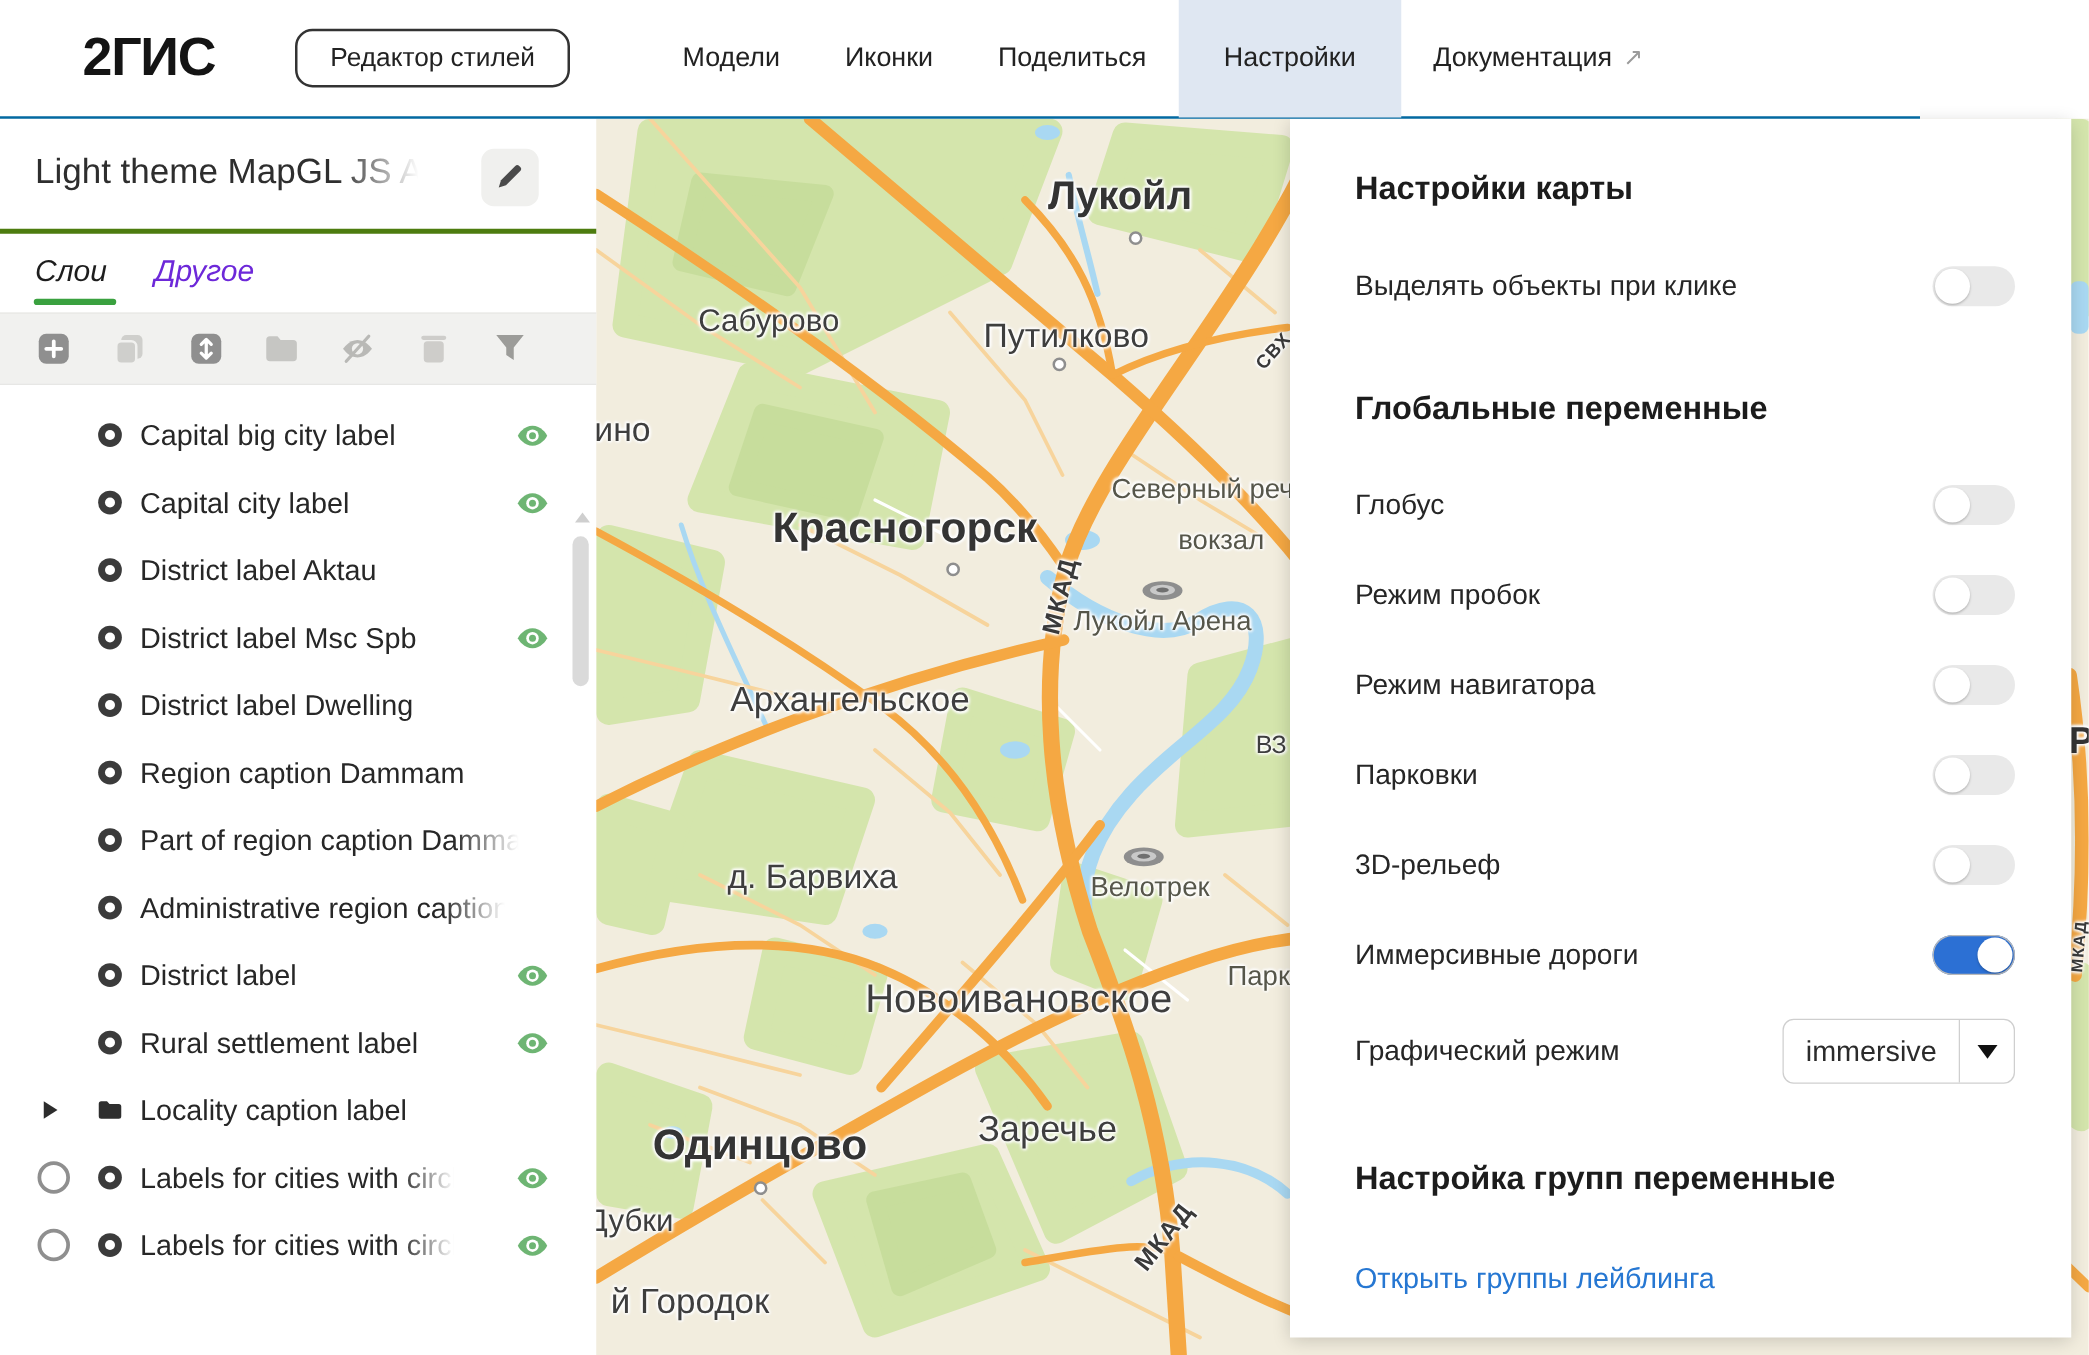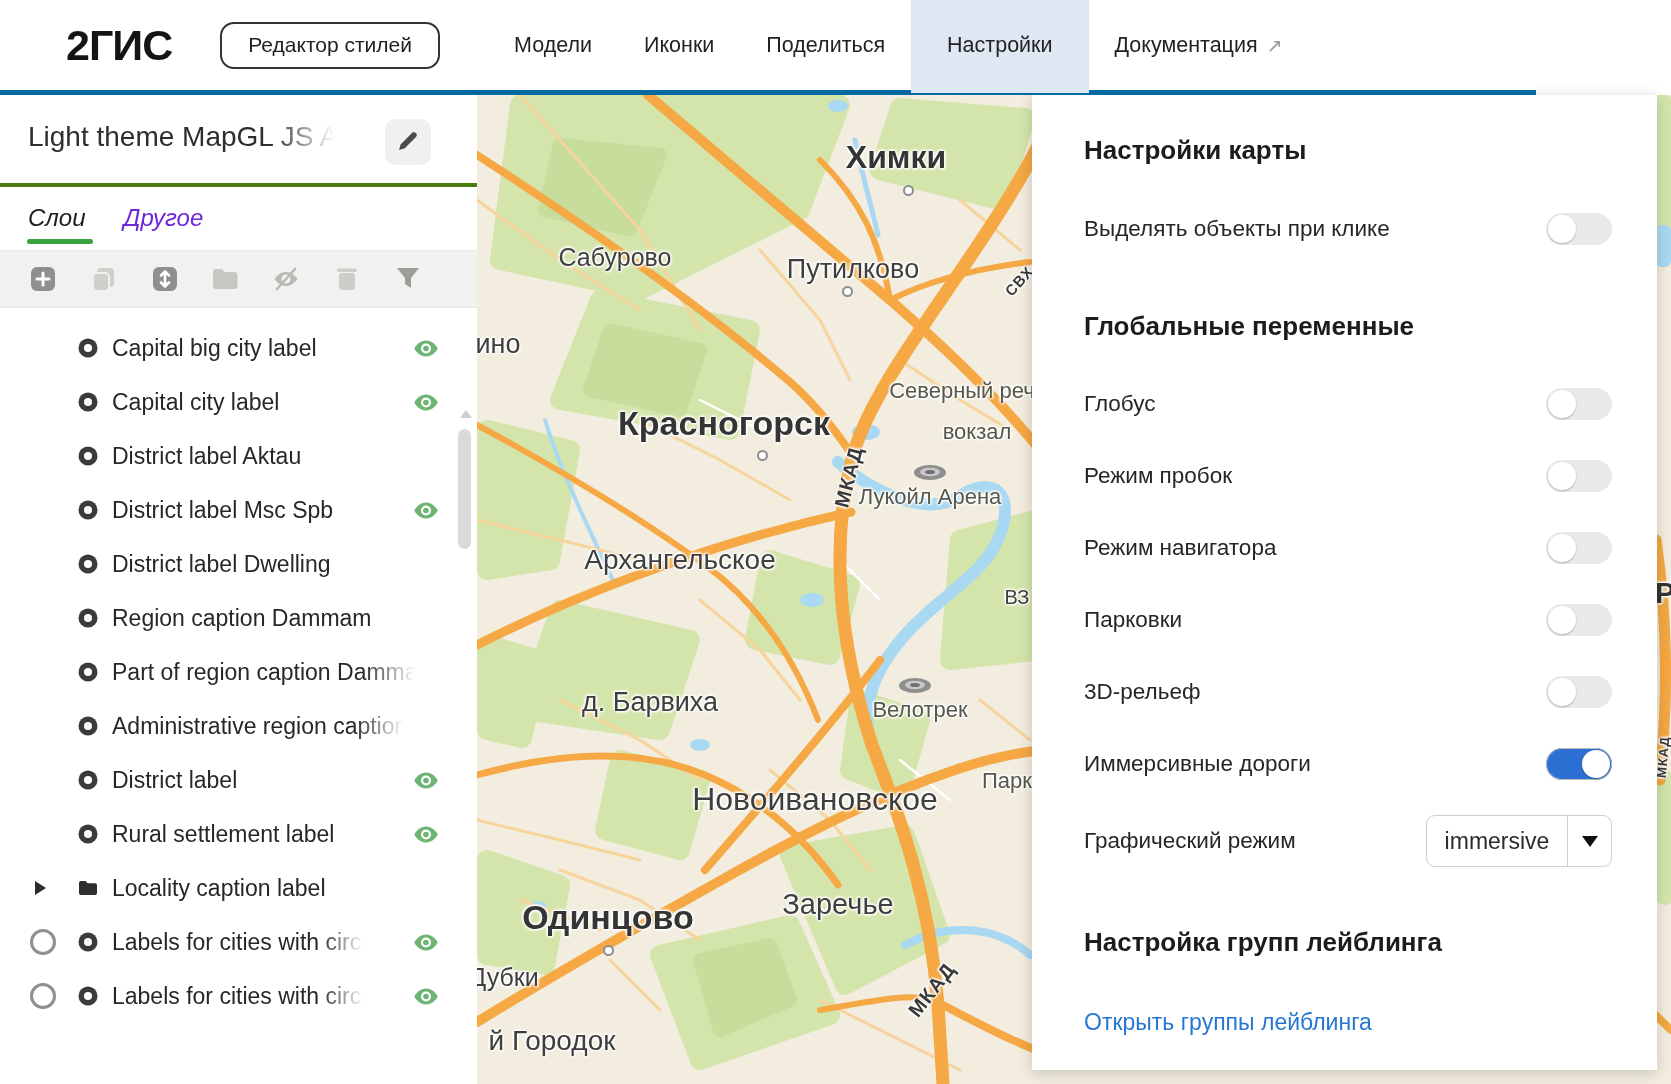--- a/index.html
+++ b/index.html
@@ -14,21 +14,21 @@
     text-shadow:0 0 3px #fff,0 0 3px #fff,0 0 4px #fff,1px 1px 2px #fff,-1px -1px 2px #fff; }
   .map-label.bold { font-weight:700; color:#343434; }
   .map-label.poi { color:#56564a; font-weight:500; }
   .map-label.road { color:#3a3a3a; font-weight:700; letter-spacing:1px; }
   .map-marker { position:absolute; width:11px; height:11px; border-radius:50%;
     background:#fff; border:2.5px solid #8e8e8e; }
   .map-poi { position:absolute; }
 
   
   .nav { position:absolute; left:0; top:0; width:1536px; height:95px; background:#fff;
-    border-bottom:5px solid #0369a1; display:flex; align-items:center; z-index:30; }
+    border-bottom:2px solid #0369a1; display:flex; align-items:center; z-index:30;gap:16px; }
   .logo { font-size:43px; font-weight:800; letter-spacing:-1px; color:#141414; margin-left:66px; }
   .style-editor-btn { margin-left:48px; height:47px; padding:0 26px; border:2px solid #333;
     border-radius:14px; background:#fff; font-size:21px; color:#222; display:flex; align-items:center;
     cursor:pointer; font-family:inherit; }
   .nav-items { display:flex; height:95px; margin-left:48px; list-style:none; align-items:stretch; }
   .nav-item { display:flex; align-items:center; padding:0 26px; font-size:21.5px; color:#222; cursor:pointer; }
   .nav-item.active { background:#dfe7f2; padding:0 36px; }
   .ext-arrow { color:#9b9b9b; font-size:19px; margin-left:9px; }
 
   
@@ -168,21 +168,21 @@
         <path d="M477,775 C560,752 640,748 705,775 C760,798 805,838 838,885" stroke-width="7"></path>
         <path d="M890,300 C930,280 980,268 1030,262" stroke-width="6"></path>
         <path d="M820,160 C860,200 880,240 890,300" stroke-width="6"></path>
         <path d="M820,1010 C880,1000 920,990 943,1005" stroke-width="6"></path>
         <path d="M943,1005 C990,1030 1030,1050 1070,1062" stroke-width="8"></path>
         <path d="M1656,540 C1668,620 1668,700 1660,780" stroke-width="11"></path>
         <path d="M1640,1000 L1671,1030" stroke-width="8"></path>
       </g>
     </svg>
     <div id="map-labels">
-        <div class="map-label  bold" style="left: 449px; top: 62px; font-size: 32px; transform: translate(-50%, -50%);">Химки</div>
+        <div class="map-label  bold" style="left: 449px; top: 62px; font-size: 32px; transform: translate(-50%, -50%);">Лукойл</div>
         <div class="map-label " style="left: 168px; top: 162px; font-size: 25px; transform: translate(-50%, -50%);">Сабурово</div>
         <div class="map-label " style="left: 406px; top: 174px; font-size: 27px; transform: translate(-50%, -50%);">Путилково</div>
         <div class="map-label " style="left: 51px; top: 249px; font-size: 27px; transform: translate(-50%, -50%);">ино</div>
         <div class="map-label poi" style="left: 521px; top: 296px; font-size: 22px; transform: translate(-50%, -50%);">Северный речн</div>
         <div class="map-label poi" style="left: 530px; top: 322px; font-size: 22px; transform: translate(-50%, -50%); margin-top: 15px;">вокзал</div>
         <div class="map-label  bold" style="left: 277px; top: 328px; font-size: 34px; transform: translate(-50%, -50%);">Красногорск</div>
         <div class="map-label road" style="left: 402px; top: 382px; font-size: 20px; transform: translate(-50%, -50%) rotate(-76deg);">МКАД</div>
         <div class="map-label poi" style="left: 483px; top: 402px; font-size: 22px; transform: translate(-50%, -50%);">Лукойл Арена</div>
         <div class="map-label " style="left: 233px; top: 465px; font-size: 28px; transform: translate(-50%, -50%);">Архангельское</div>
         <div class="map-label " style="left: 570px; top: 502px; font-size: 20px; transform: translate(-50%, -50%);">ВЗ</div>
@@ -524,17 +524,17 @@
       </div>
     <div>
       <span class="p-row-label" style="top:733px">Графический режим</span>
       <div class="dropdown">
         <span class="dd-value">immersive</span>
         <span class="dd-caret-box">
             <span class="dd-caret"></span>
           </span>
       </div>
     </div>
-    <h2 class="p-h" style="top:832px">Настройка групп лейблинга</h2>
+    <h2 class="p-h" style="top:832px">Настройка групп переменные</h2>
     <a class="p-link" style="top:914px">Открыть группы лейблинга</a>
   </section>
 
 </div>
 
 </body></html>

